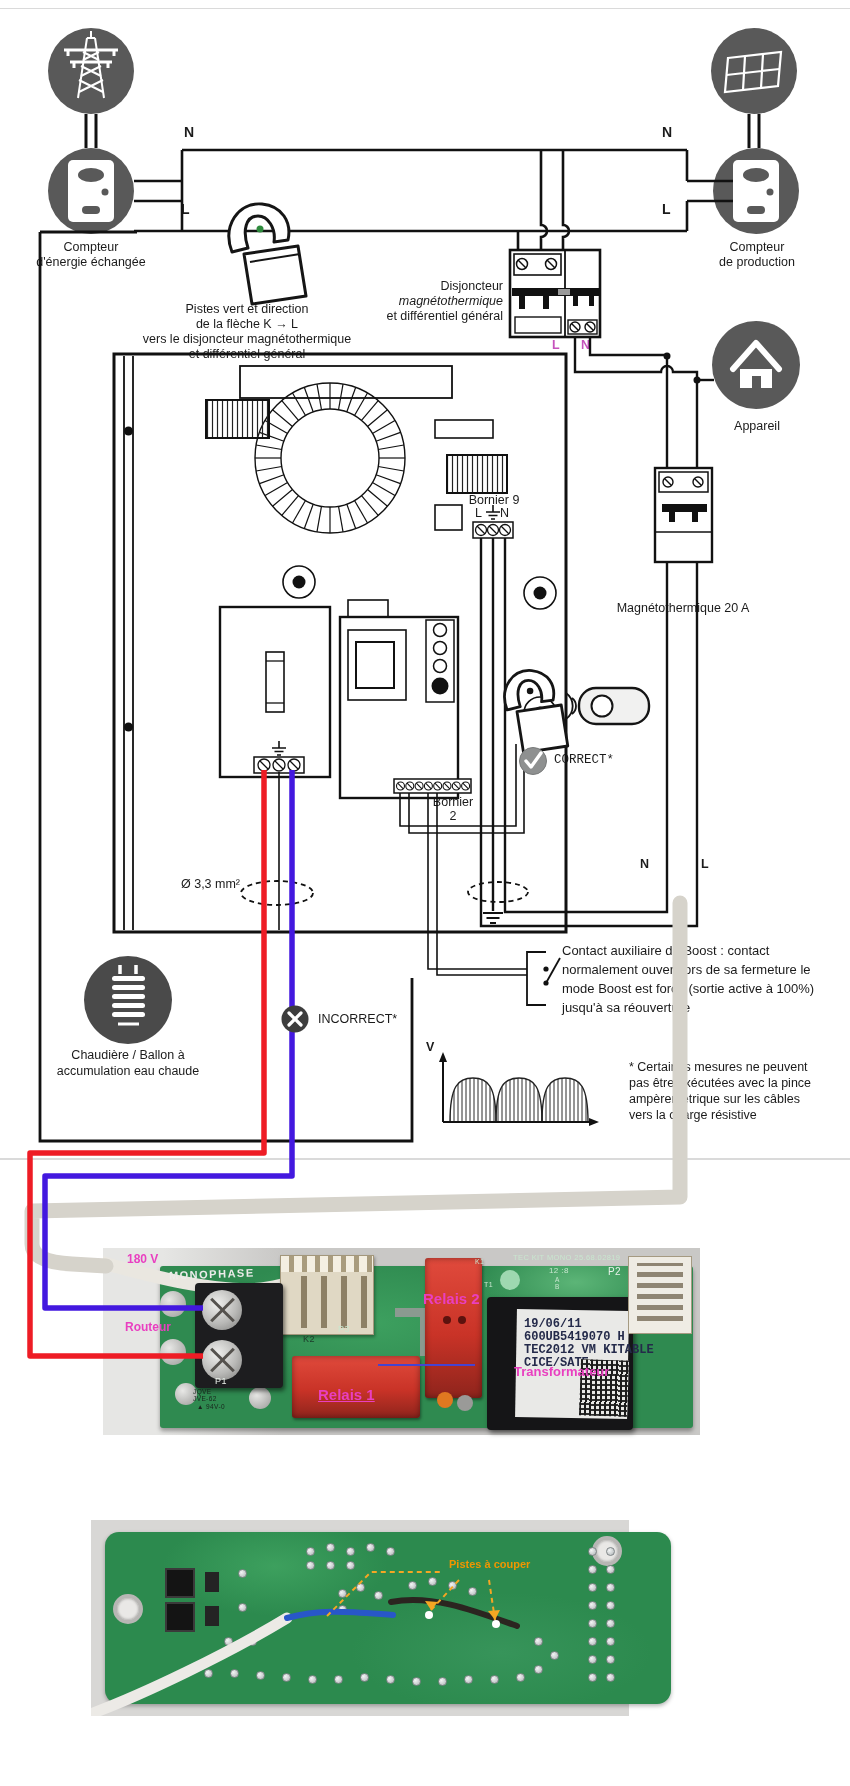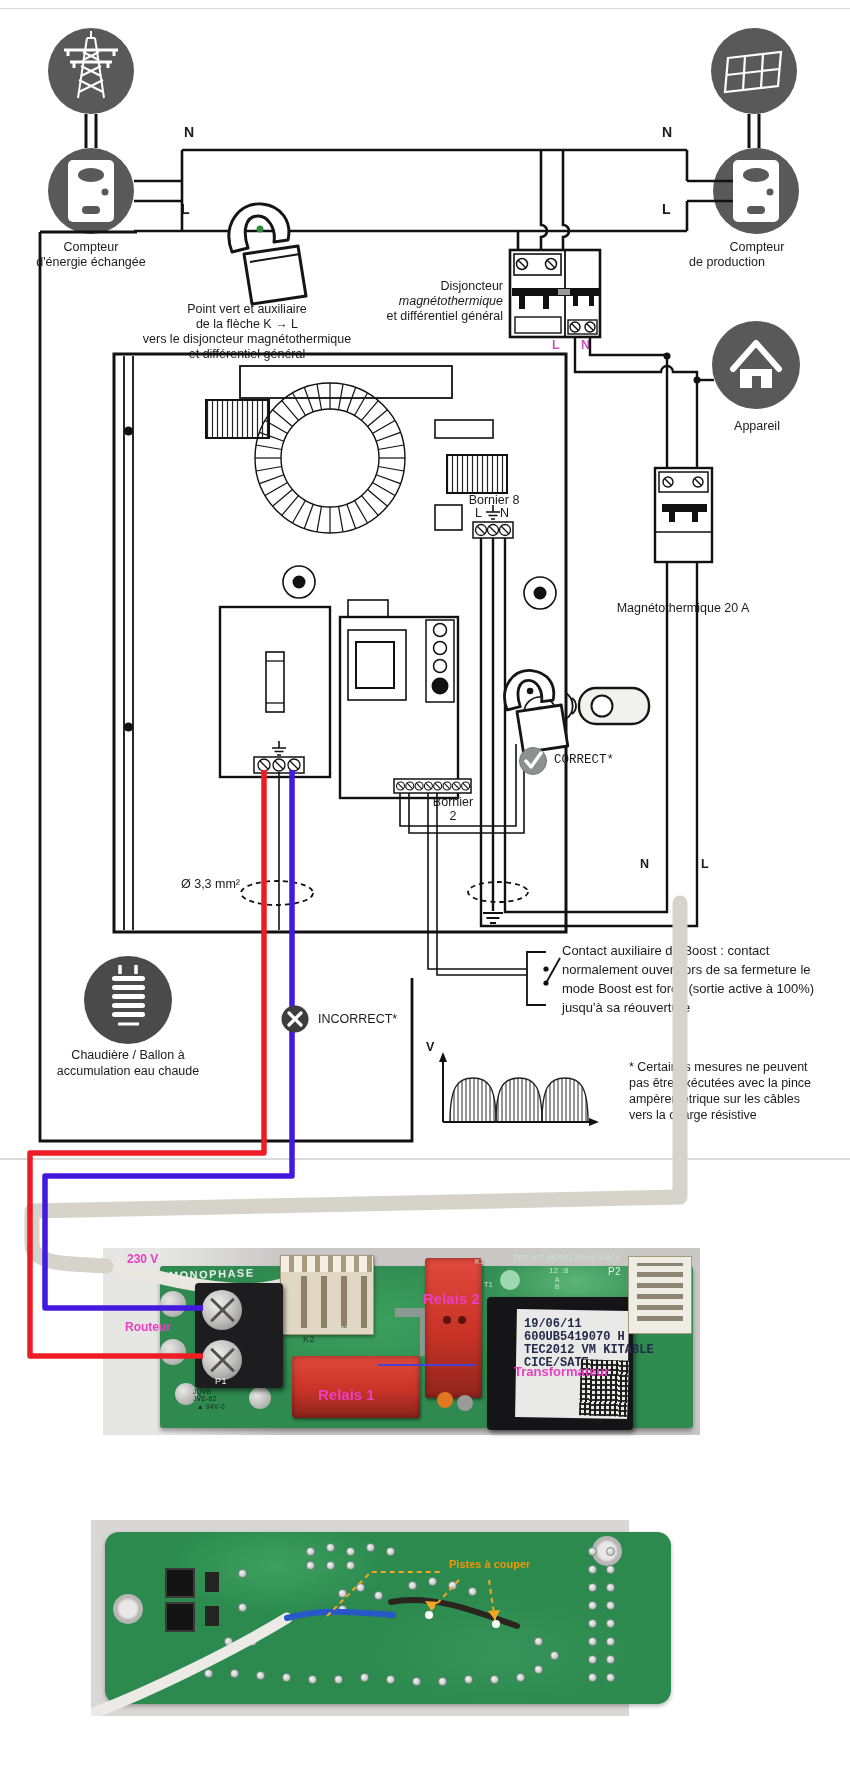--- a/index.html
+++ b/index.html
@@ -348,43 +348,43 @@
       <path d="M542,1122 C542,1086 550,1078 565,1078 C580,1078 588,1086 588,1122 Z" fill="url(#hsh)" stroke="#222" stroke-width="1.4"></path>
       <path d="M443,1122 V1058 M443,1122 H595" stroke="#111" stroke-width="2" fill="none"></path>
       <polygon points="443,1052 439,1062 447,1062" fill="#111"></polygon>
       <polygon points="599,1122 589,1118 589,1126" fill="#111"></polygon>
     </g>
   </svg>
 
   <div class="lbl ctr" style="left:91px;top:240px;">Compteur</div>
   <div class="lbl ctr" style="left:91px;top:255px;">d'énergie échangée</div>
   <div class="lbl ctr" style="left:757px;top:240px;">Compteur</div>
-  <div class="lbl ctr" style="left:727px;top:255px;">de production</div>
+  <div class="lbl ctr" style="left:757px;top:255px;">de production</div>
 
   <div class="lbl" style="left:184px;top:125px;font-weight:bold;font-size:14px;">N</div>
   <div class="lbl" style="left:181px;top:202px;font-weight:bold;font-size:14px;">L</div>
   <div class="lbl" style="left:662px;top:125px;font-weight:bold;font-size:14px;">N</div>
   <div class="lbl" style="left:662px;top:202px;font-weight:bold;font-size:14px;">L</div>
 
-  <div class="lbl ctr" style="left:247px;top:302px;">Point vert et auxiliaire</div>
+  <div class="lbl ctr" style="left:247px;top:302px;">Pistes vert et direction</div>
   <div class="lbl ctr" style="left:247px;top:317px;">de la flèche K → L</div>
   <div class="lbl ctr" style="left:247px;top:332px;">vers le disjoncteur magnétothermique</div>
   <div class="lbl ctr" style="left:247px;top:347px;">et différentiel général</div>
 
   <div class="rline" style="top:279px;">Disjoncteur</div>
   <div class="rline" style="top:294px;font-style:italic;">magnétothermique</div>
   <div class="rline" style="top:309px;">et différentiel général</div>
 
   <div class="lbl" style="left:552px;top:338px;font-weight:bold;color:#c653bd;">L</div>
   <div class="lbl" style="left:581px;top:338px;font-weight:bold;color:#c653bd;">N</div>
 
   <div class="lbl ctr" style="left:757px;top:419px;">Appareil</div>
   <div class="lbl ctr" style="left:683px;top:601px;">Magnétothermique 20 A</div>
 
-  <div class="lbl ctr" style="left:494px;top:493px;">Bornier 8</div>
+  <div class="lbl ctr" style="left:494px;top:493px;">Bornier 9</div>
   <div class="lbl" style="left:475px;top:506px;">L</div>
   <div class="lbl" style="left:500px;top:506px;">N</div>
 
   <div class="vtext" style="left:247px;top:711px;font-size:10.5px;">Fusible</div>
 
   <div class="lbl ctr" style="left:279px;top:726px;">Bornier 1</div>
   <div class="lbl" style="left:259px;top:740px;">A</div>
   <div class="lbl" style="left:288px;top:740px;">B</div>
 
   <div class="vtext" style="left:395px;top:777px;">TI - (noir)</div>
@@ -476,24 +476,24 @@
     <div class="silk" style="left:372px;top:10px;font-size:7px;">K1</div>
     <div class="silk" style="left:381px;top:33px;font-size:7px;">T1</div>
     <div class="silk" style="left:200px;top:86px;font-size:9px;color:#1c3a2a;">K2</div>
     <div class="silk" style="left:235px;top:76px;font-size:9px;">P3</div>
     <div class="silk" style="left:112px;top:128px;font-size:9px;color:#e9efe9;">P1</div>
     <div class="silk" style="left:90px;top:140px;font-size:6.5px;color:#18241c;">JQVE</div>
     <div class="silk" style="left:90px;top:147px;font-size:6.5px;color:#18241c;">JVE-62</div>
     <div class="silk" style="left:94px;top:155px;font-size:6.5px;color:#18241c;">▲ 94V-0</div>
     <div class="abs" style="left:397px;top:22px;width:20px;height:20px;border-radius:50%;background:#9ed8b0;"></div>
 
-    <div class="mag abs" style="left:24px;top:4px;font-size:12px;">230 V</div>
+    <div class="mag abs" style="left:24px;top:4px;font-size:12px;">180 V</div>
     <div class="abs" style="left:66px;top:20px;color:#ececea;font-size:11px;font-weight:bold;letter-spacing:1.5px;transform:rotate(-2deg);">MONOPHASE</div>
     <div class="mag abs" style="left:22px;top:72px;font-size:12px;">Routeur</div>
-    <div class="mag abs" style="left:215px;top:138px;font-size:15px;">Relais 1</div>
+    <div class="mag abs" style="left:215px;top:138px;font-size:15px;text-decoration:underline;">Relais 1</div>
     <div class="mag abs" style="left:320px;top:35px;font-size:15px;margin-top:7px;">Relais 2</div>
     <div class="mag abs" style="left:411px;top:116px;font-size:13px;">Transformateur</div>
   </div>
 
   <div id="photo2">
     <div id="pcb2"></div>
     <div class="hole" style="left:22px;top:74px;width:22px;height:22px;"></div>
     <div class="hole" style="left:501px;top:16px;width:22px;height:22px;"></div>
     <div class="abs" style="left:74px;top:48px;width:26px;height:26px;background:#141414;border:2px solid #3a3a3a;"></div>
     <div class="abs" style="left:74px;top:82px;width:26px;height:26px;background:#141414;border:2px solid #3a3a3a;"></div>

